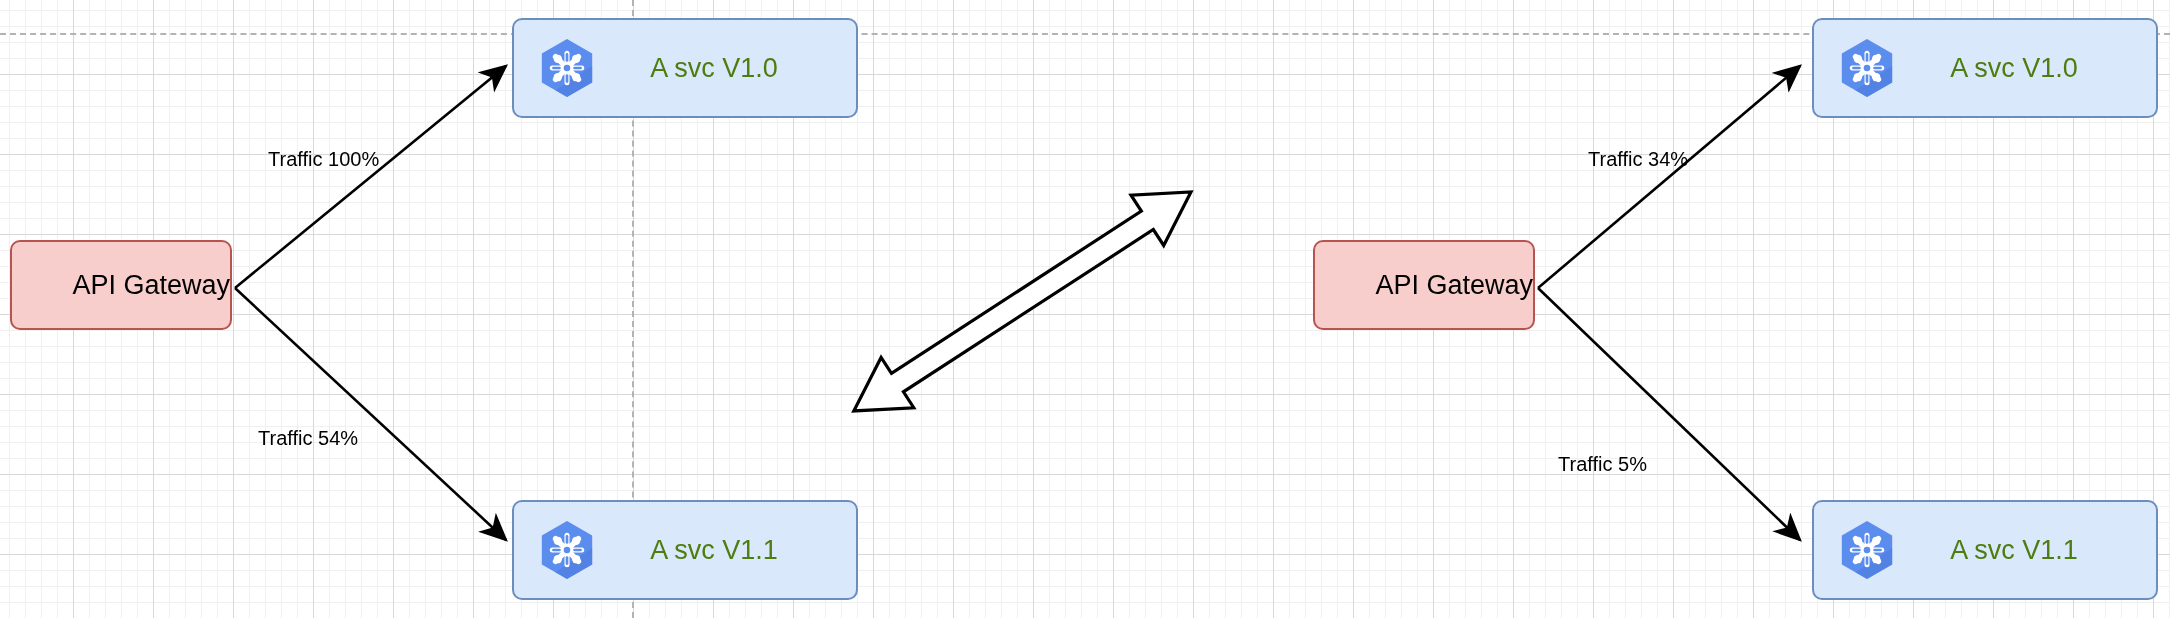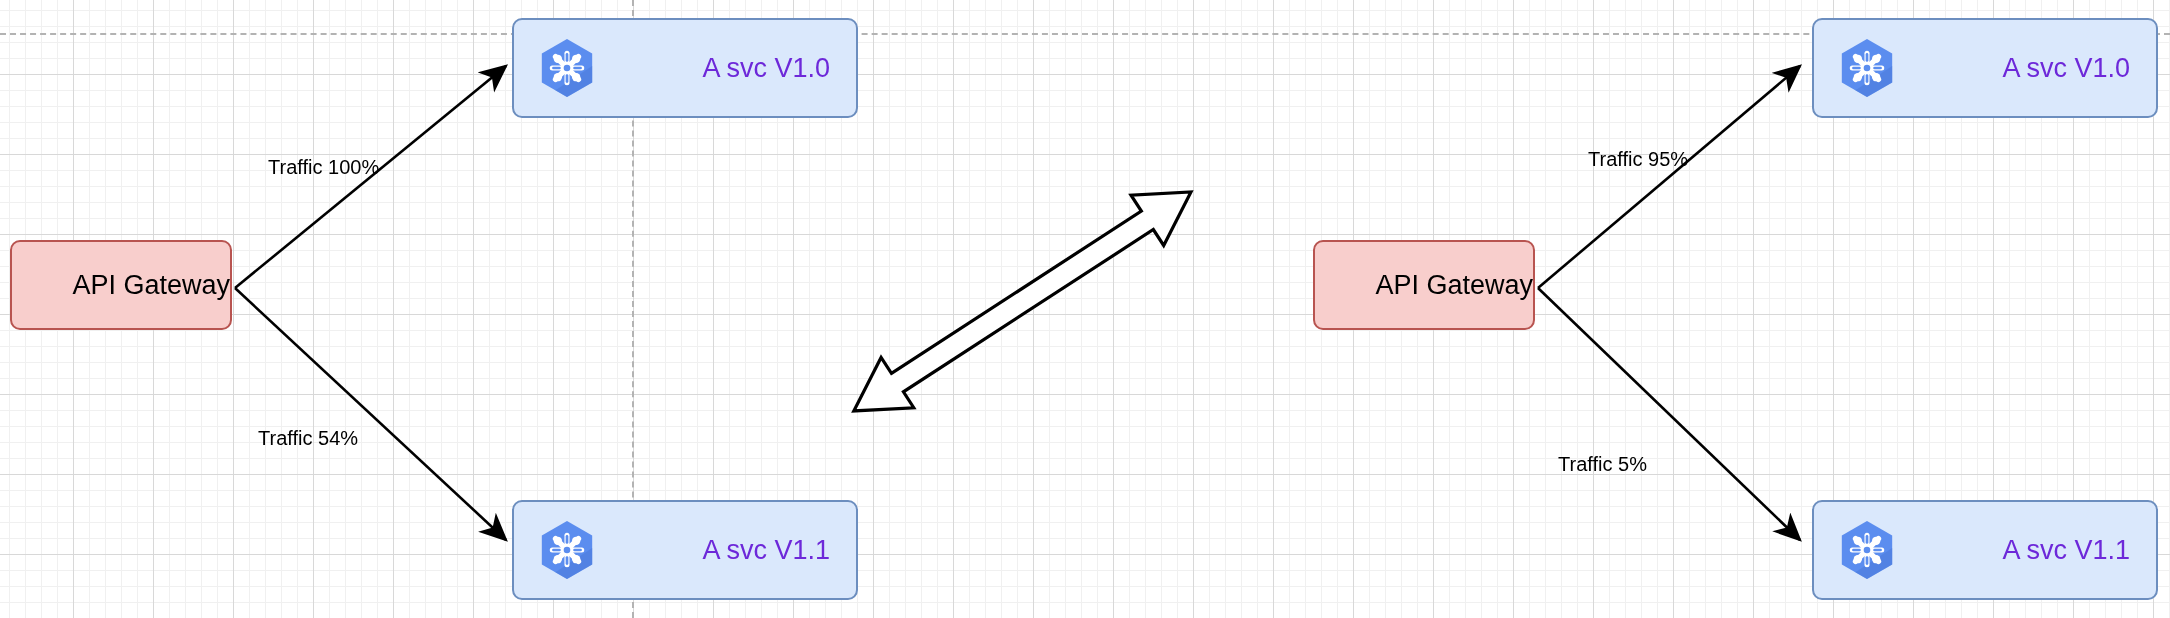--- a/index.html
+++ b/index.html
@@ -69,25 +69,25 @@
     white-space: nowrap;
   }
   .node-svc {
     background: #dae8fc;
     border: 2px solid #6c8ebf;
     justify-content: flex-start;
     padding-left: 22px;
   }
   .node-svc .node-label {
     font-size: 27px;
-    color: #6d28d9;
+    color: #4d7c0f;
     line-height: 1;
     white-space: nowrap;
     flex: 1;
-    text-align: right;
+    text-align: center;
     padding-right: 26px;
   }
   .gke-icon {
     width: 62px;
     height: 62px;
     flex: 0 0 62px;
     display: block;
   }
 
   
@@ -196,21 +196,21 @@
         <circle cx="32" cy="32" r="3.4"></circle>
         <rect x="30.6" y="16.6" width="2.8" height="9" rx="1.4"></rect>
         <rect x="30.6" y="38.4" width="2.8" height="9" rx="1.4"></rect>
         <rect x="16.6" y="30.6" width="9" height="2.8" rx="1.4"></rect>
         <rect x="38.4" y="30.6" width="9" height="2.8" rx="1.4"></rect>
       </g>
     </svg>
     <span class="node-label">A svc V1.1</span>
   </div>
 
-  <div class="edge-label" style="left:268px; top:149px;margin-top:8px;">Traffic 100%</div>
+  <div class="edge-label" style="left:268px; top:149px;">Traffic 100%</div>
 
   <div class="edge-label" style="left:258px; top:428px;">Traffic 54%</div>
 
   <div class="node node-gateway" style="left:1313px; top:240px; width:222px; height:90px;">
     <span class="node-label">API Gateway</span>
   </div>
 
   <div class="node node-svc" style="left:1812px; top:18px; width:346px; height:100px;">
     <svg class="gke-icon" viewBox="0 0 64 64">
       <polygon points="32,2 58,17 58,47 32,62 6,47 6,17" fill="#5b8def"></polygon>
@@ -256,17 +256,17 @@
         <circle cx="32" cy="32" r="3.4"></circle>
         <rect x="30.6" y="16.6" width="2.8" height="9" rx="1.4"></rect>
         <rect x="30.6" y="38.4" width="2.8" height="9" rx="1.4"></rect>
         <rect x="16.6" y="30.6" width="9" height="2.8" rx="1.4"></rect>
         <rect x="38.4" y="30.6" width="9" height="2.8" rx="1.4"></rect>
       </g>
     </svg>
     <span class="node-label">A svc V1.1</span>
   </div>
 
-  <div class="edge-label" style="left:1588px; top:149px;">Traffic 95%</div>
+  <div class="edge-label" style="left:1588px; top:149px;">Traffic 34%</div>
 
   <div class="edge-label" style="left:1558px; top:410px;margin-top:44px;">Traffic 5%</div>
 
 </div>
 
 </body></html>

